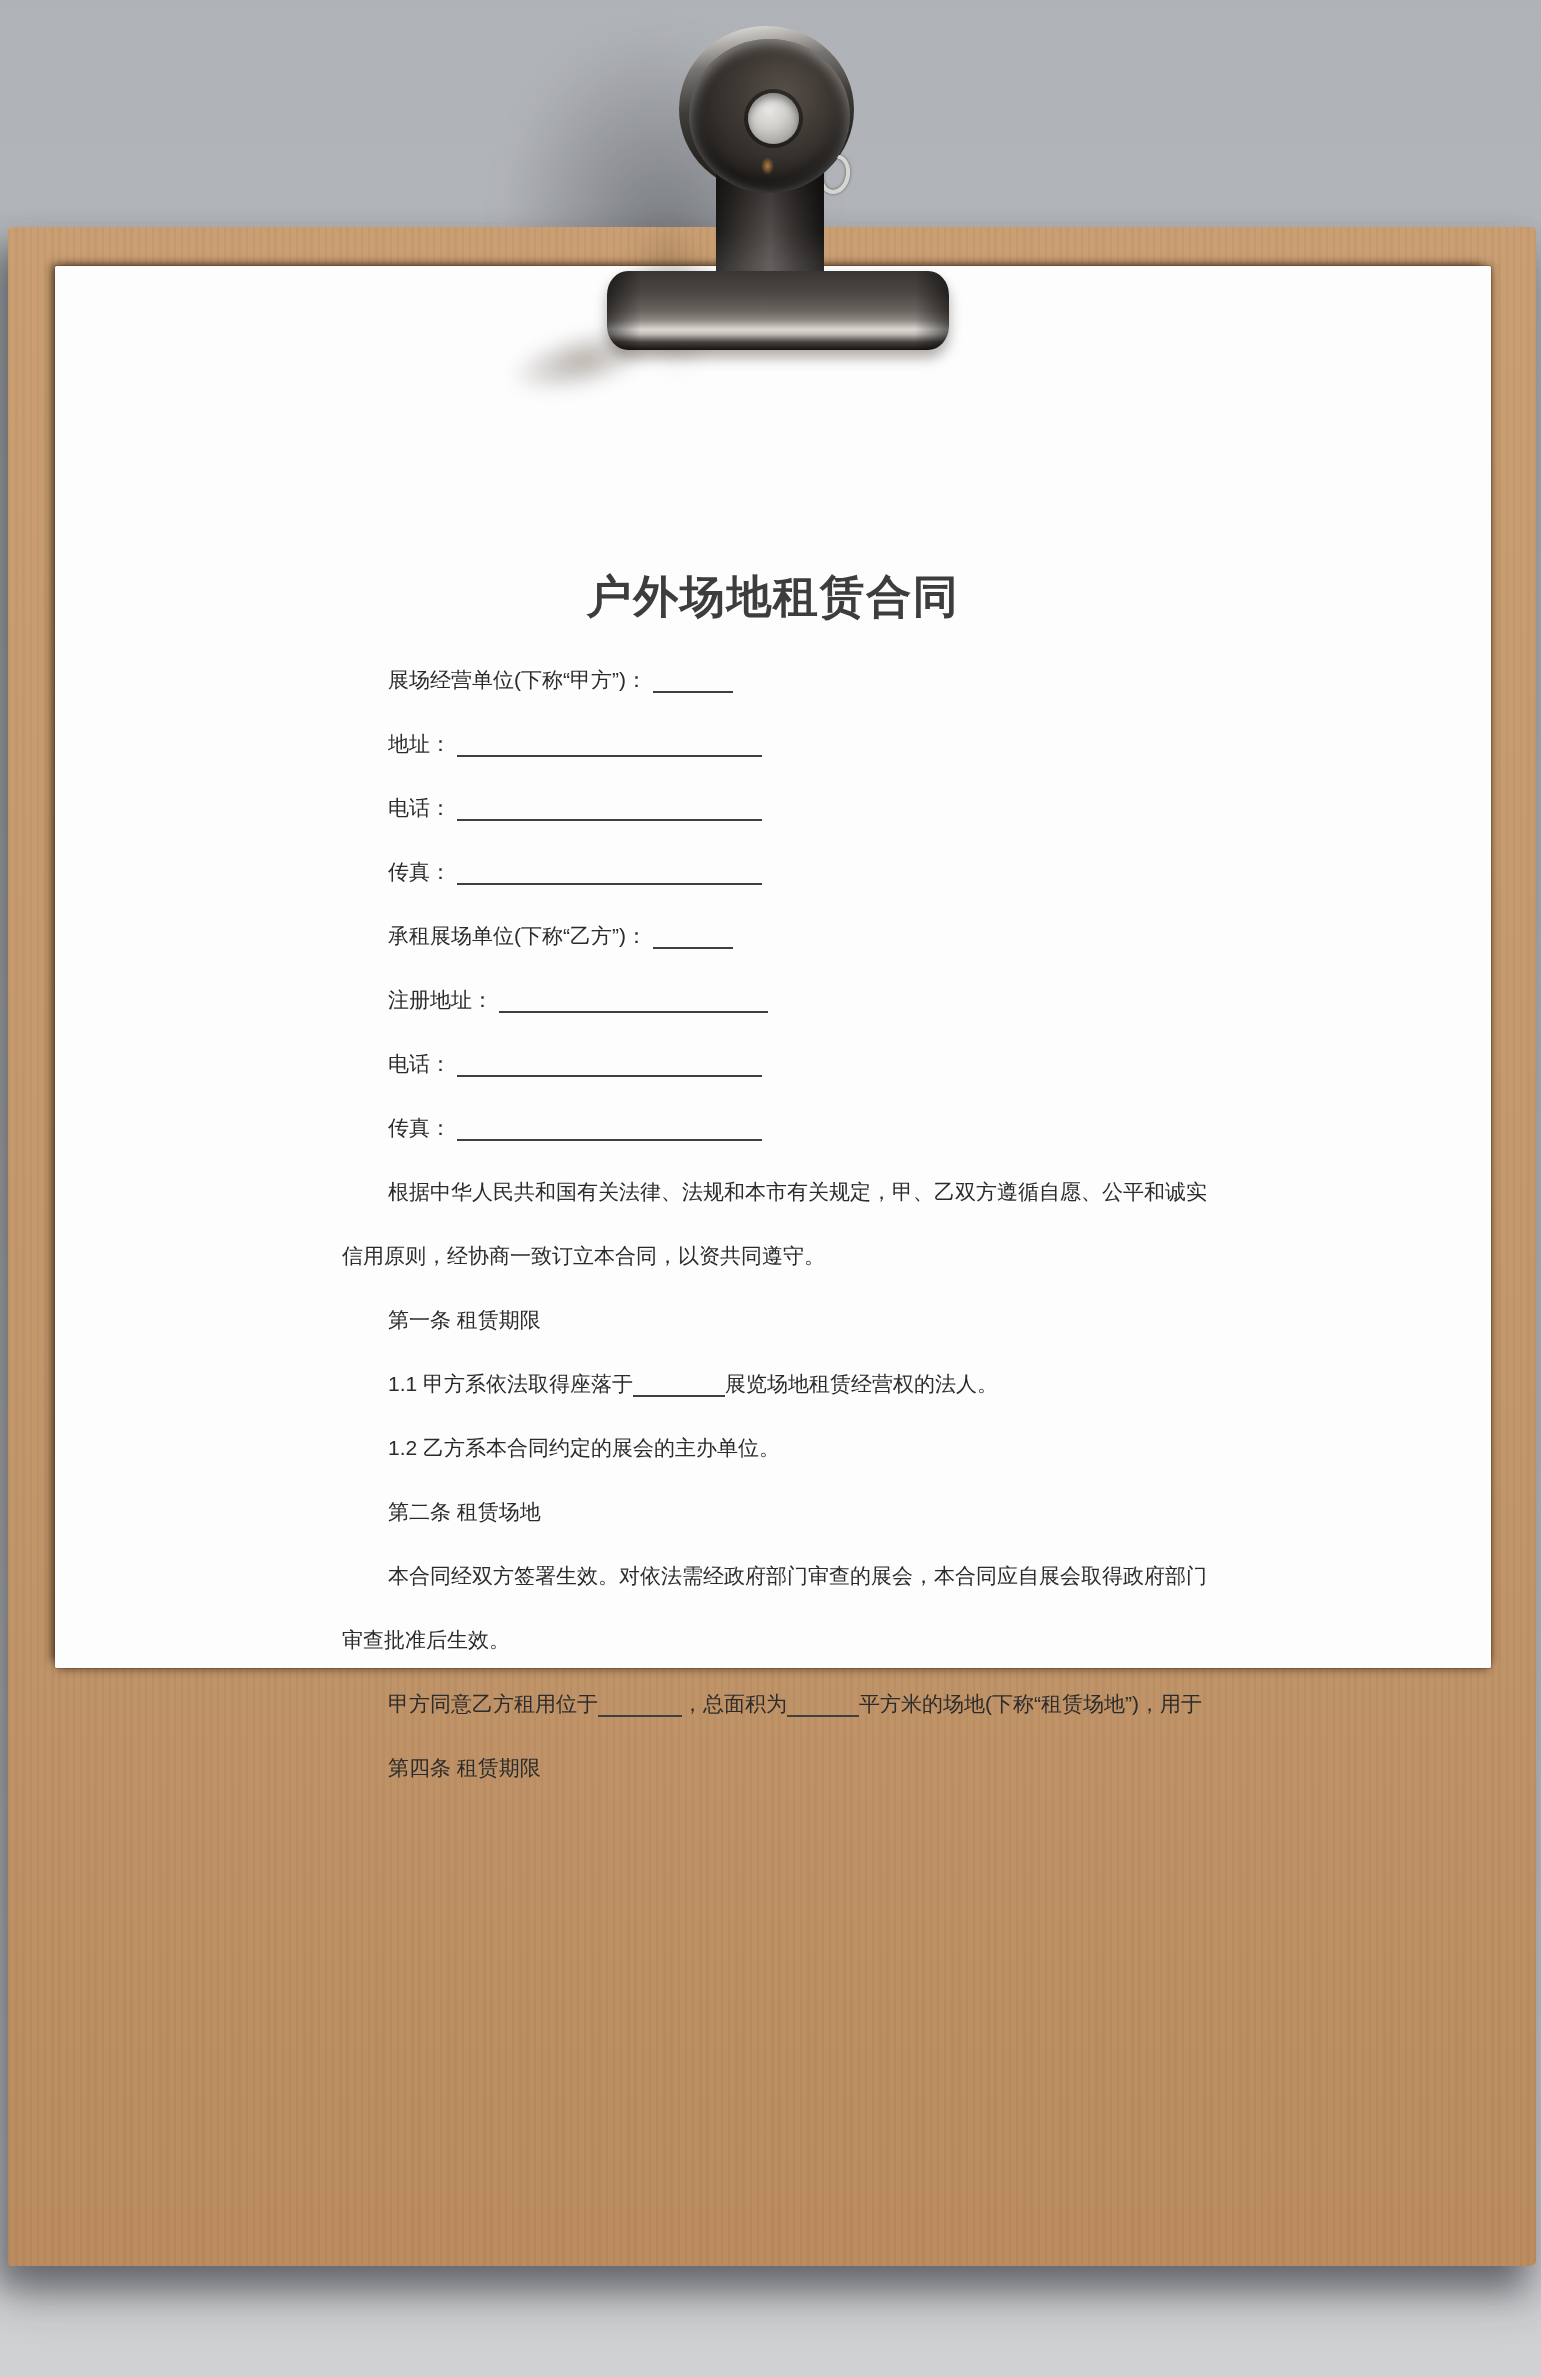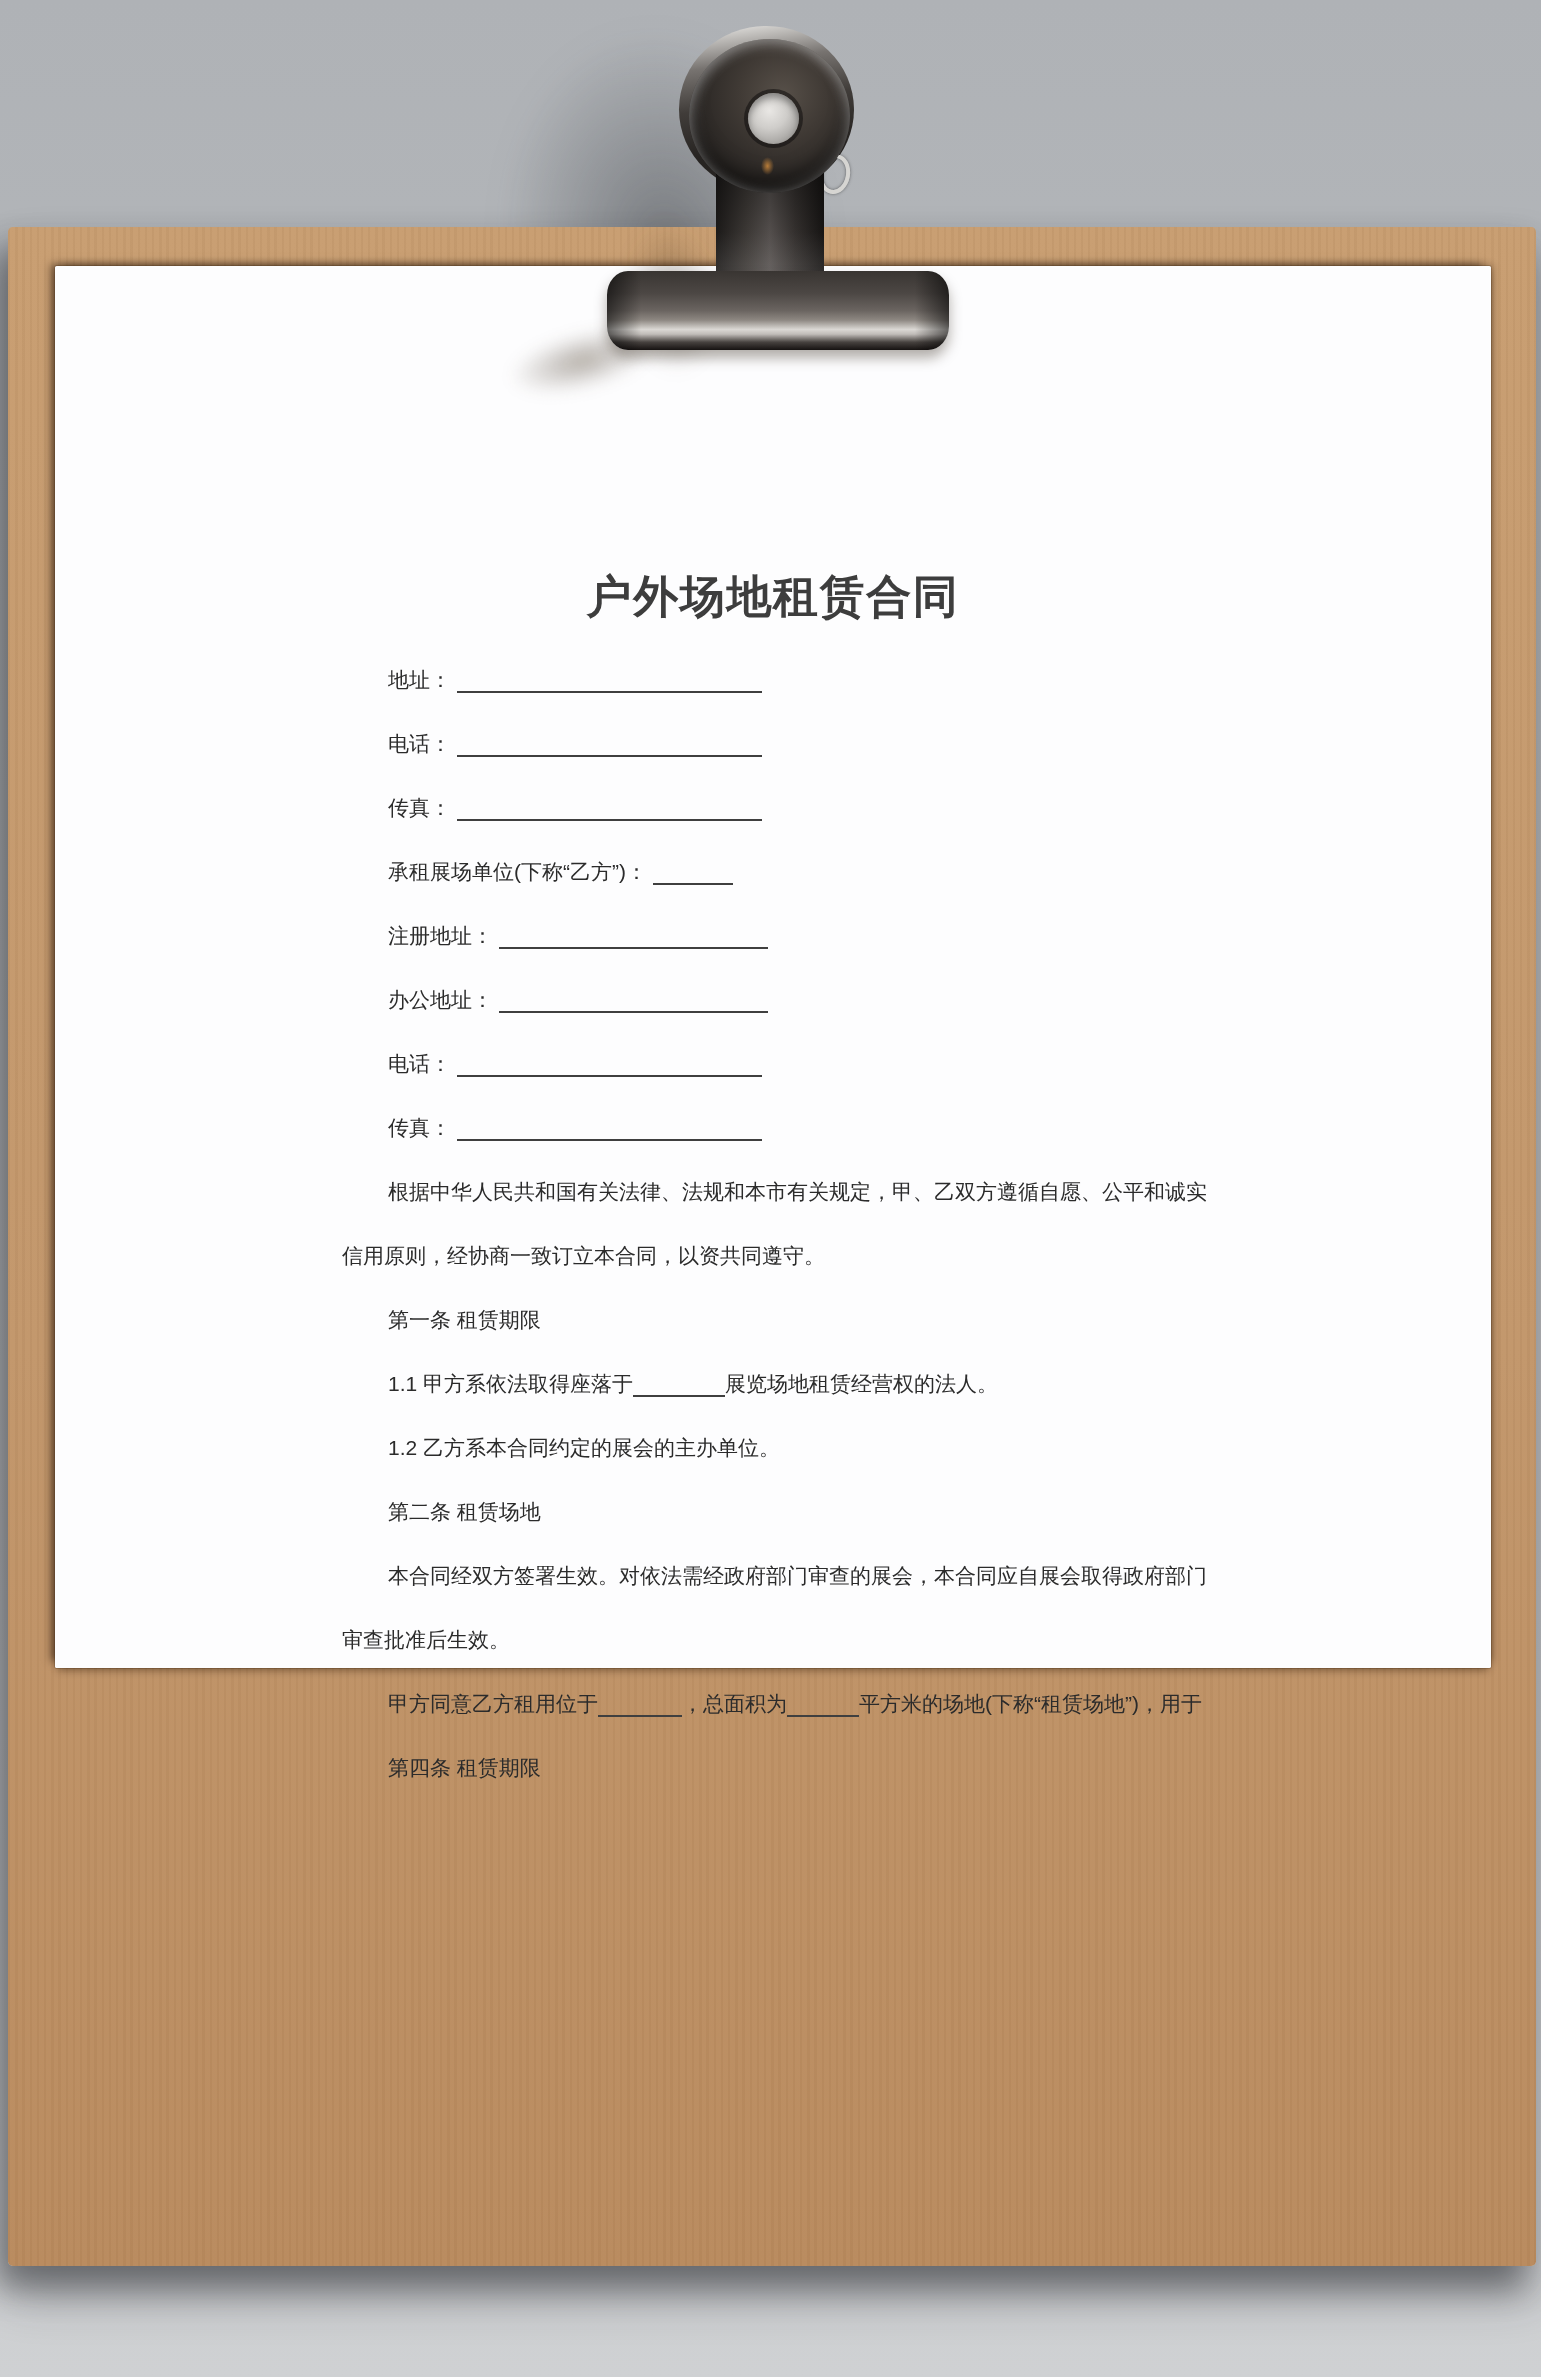--- a/index.html
+++ b/index.html
@@ -108,26 +108,26 @@
 </style>
 </head>
 <body>
 
 <div class="bg-clip-shadow"></div>
 
 <div class="board">
   <div class="paper">
     <h1 class="doc-title">户外场地租赁合同</h1>
     <div class="doc-body">
+        <p class="doc-line indent">展场经营单位(下称“甲方”)： <span class="blank" style="width: 80px;"></span></p>
         <p class="doc-line indent">地址： <span class="blank" style="width: 305px;"></span></p>
         <p class="doc-line indent">电话： <span class="blank" style="width: 305px;"></span></p>
         <p class="doc-line indent">传真： <span class="blank" style="width: 305px;"></span></p>
         <p class="doc-line indent">承租展场单位(下称“乙方”)： <span class="blank" style="width: 80px;"></span></p>
         <p class="doc-line indent">注册地址： <span class="blank" style="width: 269px;"></span></p>
-        <p class="doc-line indent">办公地址： <span class="blank" style="width: 269px;"></span></p>
         <p class="doc-line indent">电话： <span class="blank" style="width: 305px;"></span></p>
         <p class="doc-line indent">传真： <span class="blank" style="width: 305px;"></span></p>
         <p class="doc-line indent">根据中华人民共和国有关法律、法规和本市有关规定，甲、乙双方遵循自愿、公平和诚实</p>
         <p class="doc-line">信用原则，经协商一致订立本合同，以资共同遵守。</p>
         <p class="doc-line indent">第一条 租赁期限</p>
         <p class="doc-line indent">1.1 甲方系依法取得座落于<span class="blank" style="width: 92px;"></span>展览场地租赁经营权的法人。</p>
         <p class="doc-line indent">1.2 乙方系本合同约定的展会的主办单位。</p>
         <p class="doc-line indent">第二条 租赁场地</p>
         <p class="doc-line indent">本合同经双方签署生效。对依法需经政府部门审查的展会，本合同应自展会取得政府部门</p>
         <p class="doc-line">审查批准后生效。</p>

